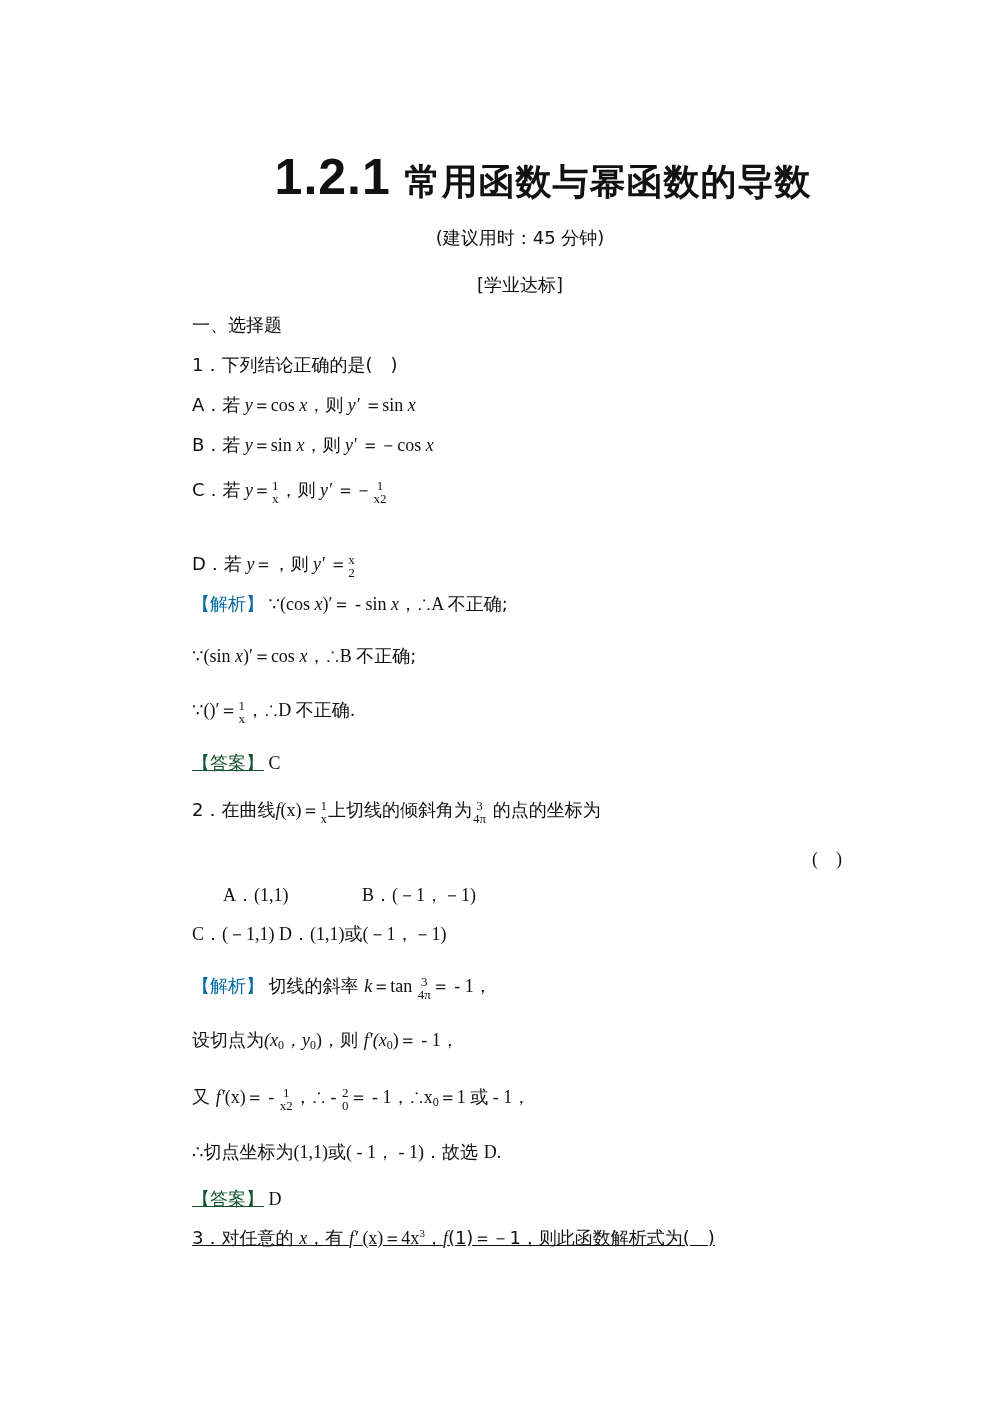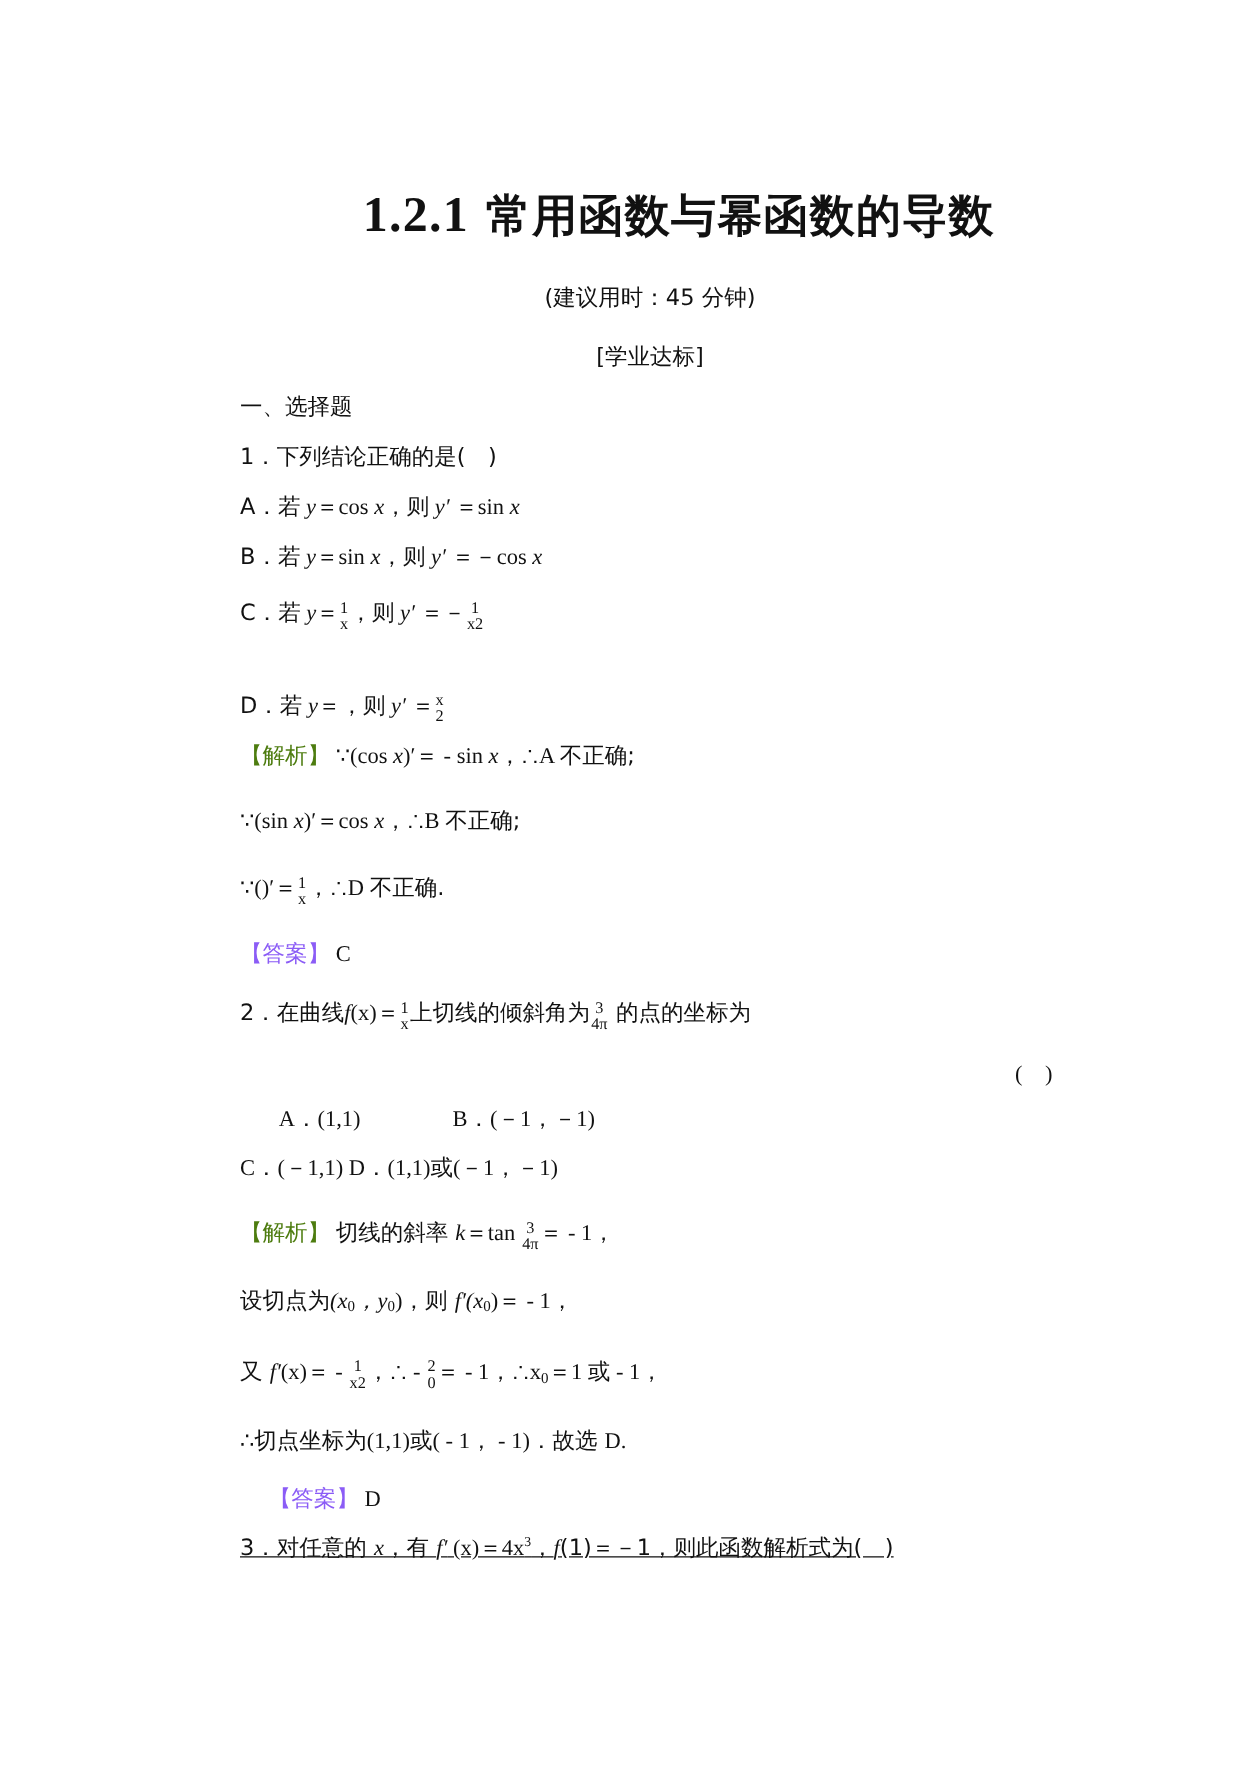--- a/index.html
+++ b/index.html
@@ -1,28 +1,28 @@
 <!DOCTYPE html>
 <html><head>
 <meta charset="utf-8">
 <style>
   html, body { margin: 0; padding: 0; background: #ffffff; }
   body { width: 1000px; height: 1414px; position: relative; overflow: hidden;
          font-family: "Liberation Serif", "DejaVu Serif", serif; color: #111; }
   .abs { position: absolute; white-space: nowrap; }
   .title { left: 0; width: 1086px; text-align: center; top: 148px; font-size: 36px; font-weight: bold;
            font-family: "DejaVu Sans", "Liberation Sans", sans-serif; letter-spacing: 1px; }
-  .title .num { font-family: Liberation Serif, serif; font-size: 40px; }
+  .title .num { font-family: Liberation Sans, sans-serif; font-size: 50px; }
   .center { left: 0; width: 1040px; text-align: center; font-size: 18px;
             font-family: "DejaVu Sans", "Liberation Sans", sans-serif; }
   .line { left: 192px; font-size: 18px; font-family: "Liberation Serif", "DejaVu Serif", serif; }
   .cjk { font-family: "DejaVu Sans", "Liberation Sans", sans-serif; }
   .it { font-style: italic; }
-  .tag-blue { color: #4d7c0f; font-family: Liberation Sans, sans-serif; font-size: 18px; }
-  .tag-red { color: #8b5cf6; font-family: "DejaVu Sans", sans-serif; font-size: 18px; }
+  .tag-blue { color: #0369a1; font-family: Liberation Sans, sans-serif; font-size: 18px; }
+  .tag-red { color: #14532d; font-family: "DejaVu Sans", sans-serif; font-size: 18px; text-decoration: underline; }
   .frac { display: inline-block; position: relative; vertical-align: middle; text-align: center;
           font-size: 13px; line-height: 13px; margin: 0 1px; }
   .frac .top, .frac .bot { display: block; }
   .sub { font-size: 12px; vertical-align: -3px; }
   .sup { font-size: 11px; vertical-align: 7px; }
   .section { left: 192px; top: 313px; font-size: 18px; font-family: "DejaVu Sans", sans-serif; }
 </style>
 </head>
 <body>
 
@@ -82,20 +82,20 @@
 </div>
 <div class="abs line" style="top:1028px;">
   <span class="cjk">设切点为</span><span class="it">(x</span><span class="sub">0</span><span class="it">，y</span><span class="sub">0</span><span>)，</span><span class="cjk">则 </span><span class="it">f′</span><span class="it">(x</span><span class="sub">0</span><span>)＝ - 1，</span>
 </div>
 <div class="abs line" style="top:1085px;">
   <span class="cjk">又 </span><span class="it">f′</span><span>(x)＝ - </span><span class="frac"><span class="top">1</span><span class="bot">x2</span></span><span>，∴ - </span><span class="frac"><span class="top">2</span><span class="bot">0</span></span><span>＝ - 1，∴x</span><span class="sub">0</span><span>＝1 </span><span class="cjk">或</span><span> - 1，</span>
 </div>
 <div class="abs line" style="top:1140px;">
   <span>∴</span><span class="cjk">切点坐标为</span><span>(1,1)</span><span class="cjk">或</span><span>( - 1，  - 1)．</span><span class="cjk">故选 </span><span>D.</span>
 </div>
-<div class="abs line" style="top:1187px;margin-left:23px;">
+<div class="abs line" style="top:1187px;">
   <span class="tag-red">【答案】</span>
   <span>D</span>
 </div>
 
 <div class="abs line" style="top:1226px;text-decoration:underline;">
   <span class="cjk">3．对任意的 </span><span class="it">x</span><span class="cjk">，有 </span><span class="it">f′</span> <span>(x)＝4x</span><span class="sup">3</span><span>，</span><span class="it">f</span><span class="cjk">(1)＝－1，则此函数解析式为(　)</span>
 </div>
 
 </body></html>

